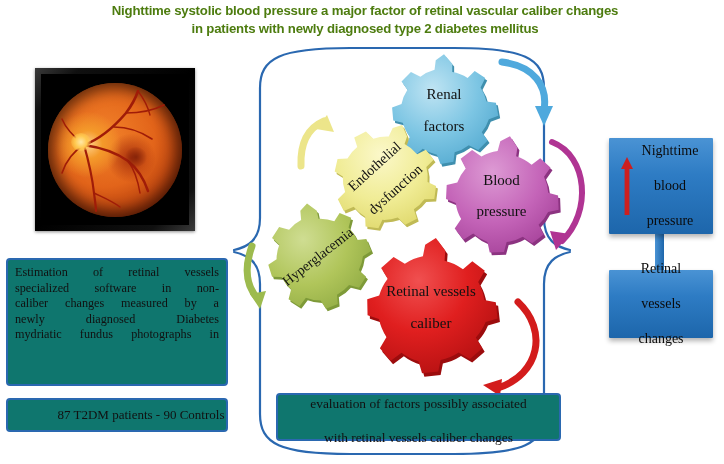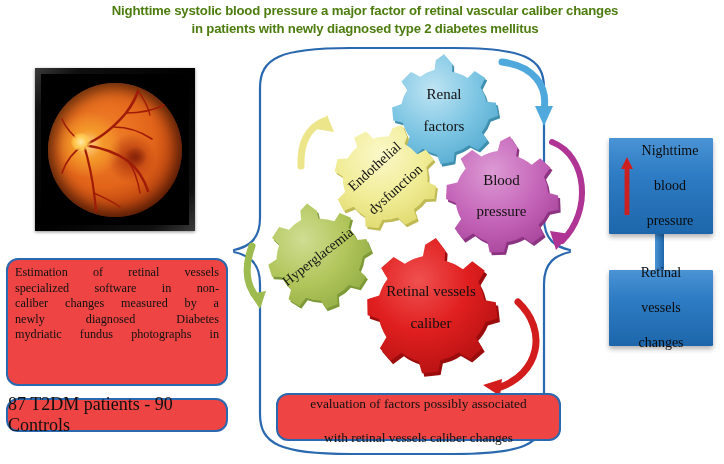--- a/index.html
+++ b/index.html
@@ -42,51 +42,51 @@
   }
   .macula{
     position:absolute;left:64%;top:55%;width:22px;height:20px;border-radius:50%;
     background:radial-gradient(circle,rgba(120,28,6,.75) 0%,rgba(150,45,10,0) 75%);
     transform:translate(-50%,-50%);
   }
   .vessels{position:absolute;inset:0;}
 
   
   .obox{
-    position:absolute;border:2.2px solid #2a68b0;border-radius:12px;background:#ef4444;
+    position:absolute;border:2.2px solid #2a68b0;border-radius:4px;background:#0f766e;
     box-sizing:border-box;color:#111;
   }
   .lbox{left:6px;top:258px;width:222px;height:128px;padding:5px 7px 3px 7px;}
   .lbox .bodytext{
     font-size:12.2px;line-height:15.6px;text-align:justify;text-align-last:justify;
     font-family:"Liberation Serif",serif;
   }
   .lbox .bodytext .last{text-align-last:left;}
   .pbox{left:6px;top:398px;width:222px;height:34px;
         display:flex;align-items:center;justify-content:center;}
-  .pbox span{font-size:18px;}
+  .pbox span{font-size:13px;margin-left:48px;}
   .ebox{left:276px;top:393px;width:285px;height:48px;
         display:flex;align-items:flex-start;justify-content:center;text-align:center;}
   .ebox span{font-size:13.4px;line-height:17px;display:block;}
 
   
   .brace{position:absolute;left:232px;top:46px;width:340px;height:410px;}
   .brace svg{position:absolute;inset:0;}
 
   
   .bbox{
     position:absolute;border-radius:1px;box-sizing:border-box;
     background:linear-gradient(180deg,#4a93d4 0%,#2e7cc4 38%,#1d66ab 100%);
     box-shadow:0 3px 5px rgba(0,0,0,.3);
     display:flex;align-items:center;justify-content:center;
     color:#0b0b0b;text-align:center;
   }
   .bbox span{font-size:14px;line-height:17.5px;display:block;}
   .bbox-1{left:609px;top:138px;width:104px;height:96px;padding-left:18px;}
-  .bbox-2{left:609px;top:270px;width:104px;height:76px;}
+  .bbox-2{left:609px;top:270px;width:104px;height:68px;}
   .uparrow{position:absolute;left:12px;top:19px;width:12px;height:58px;}
   .connector{position:absolute;left:655px;top:233px;width:9px;height:40px;
              background:linear-gradient(90deg,#4a93d4,#1d66ab);}
 
   
   .gear{position:absolute;}
   .gear .lbl{
     position:absolute;left:0;top:0;width:100%;height:100%;
     display:flex;align-items:center;justify-content:center;
     text-align:center;color:#111;pointer-events:none;

